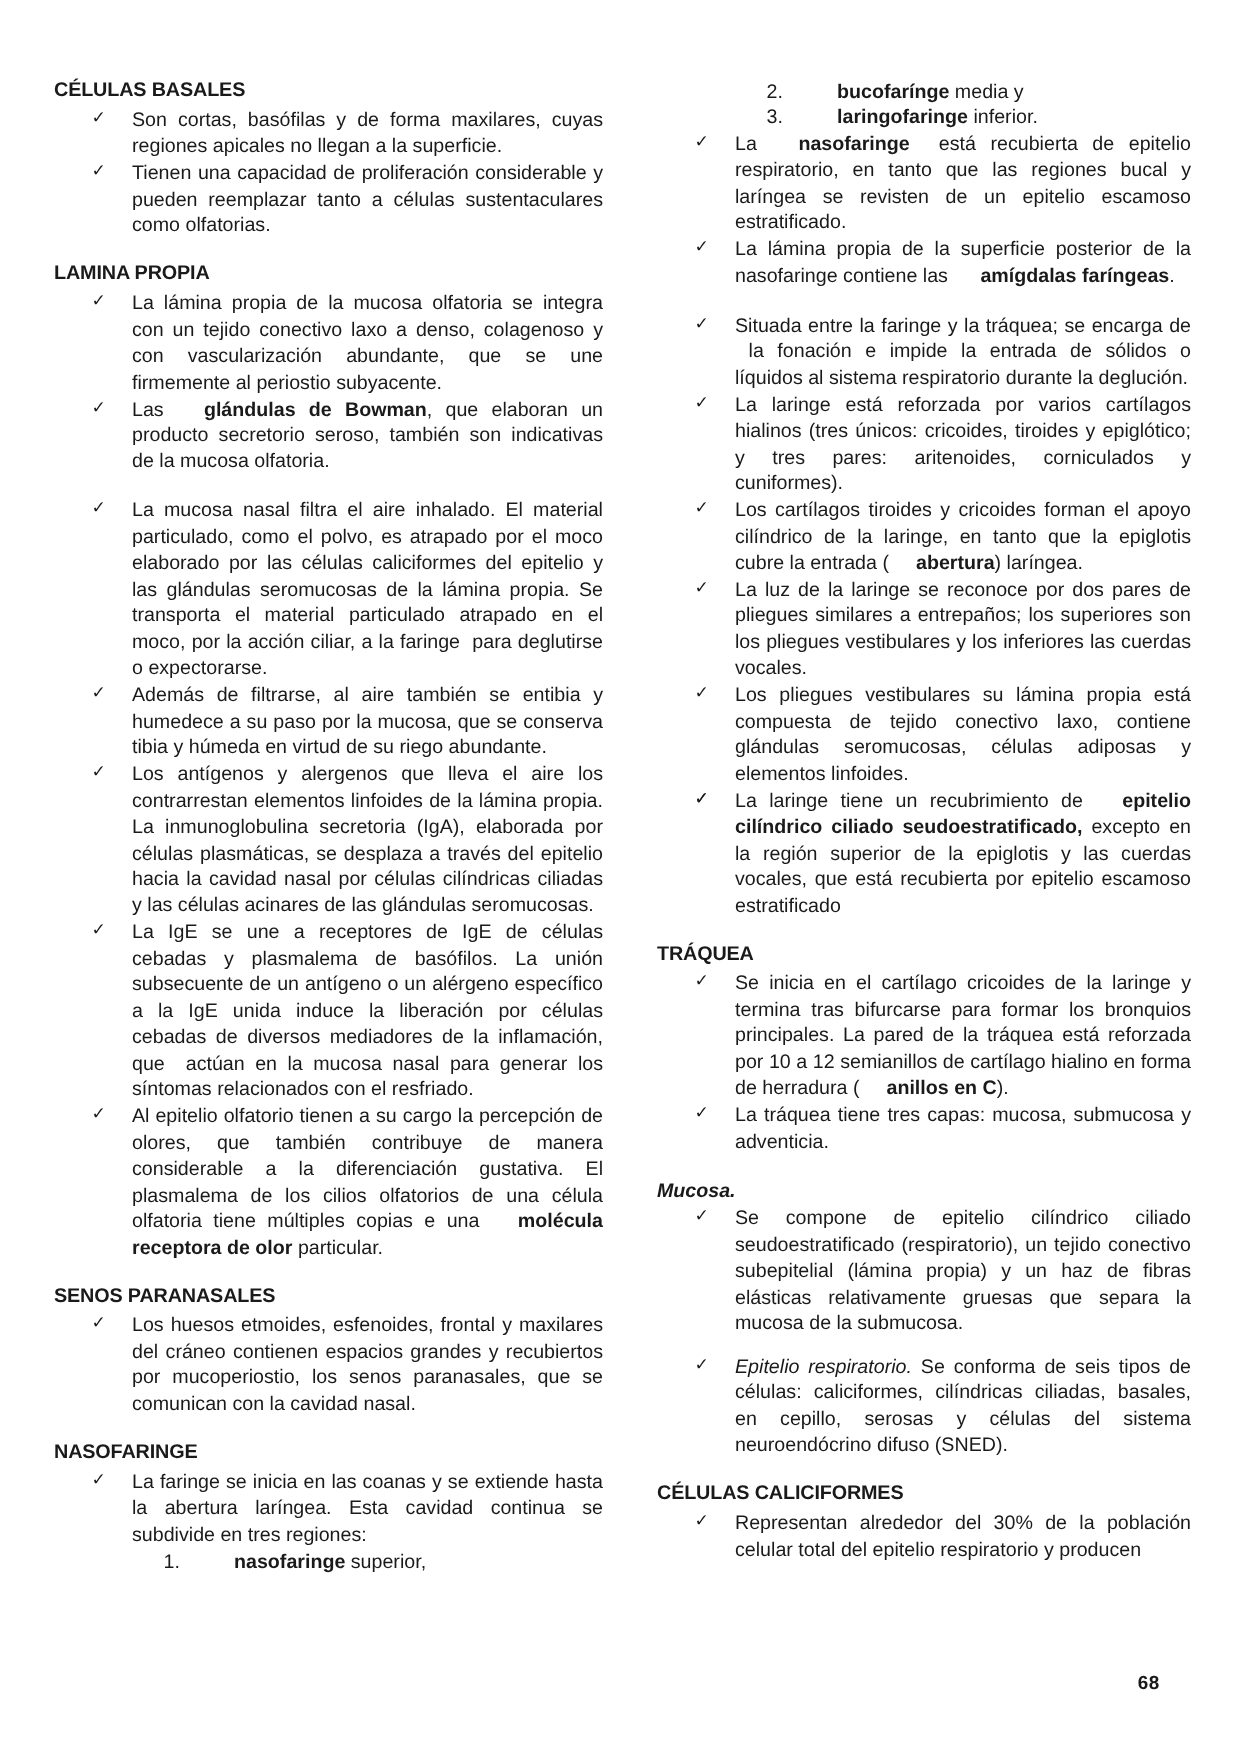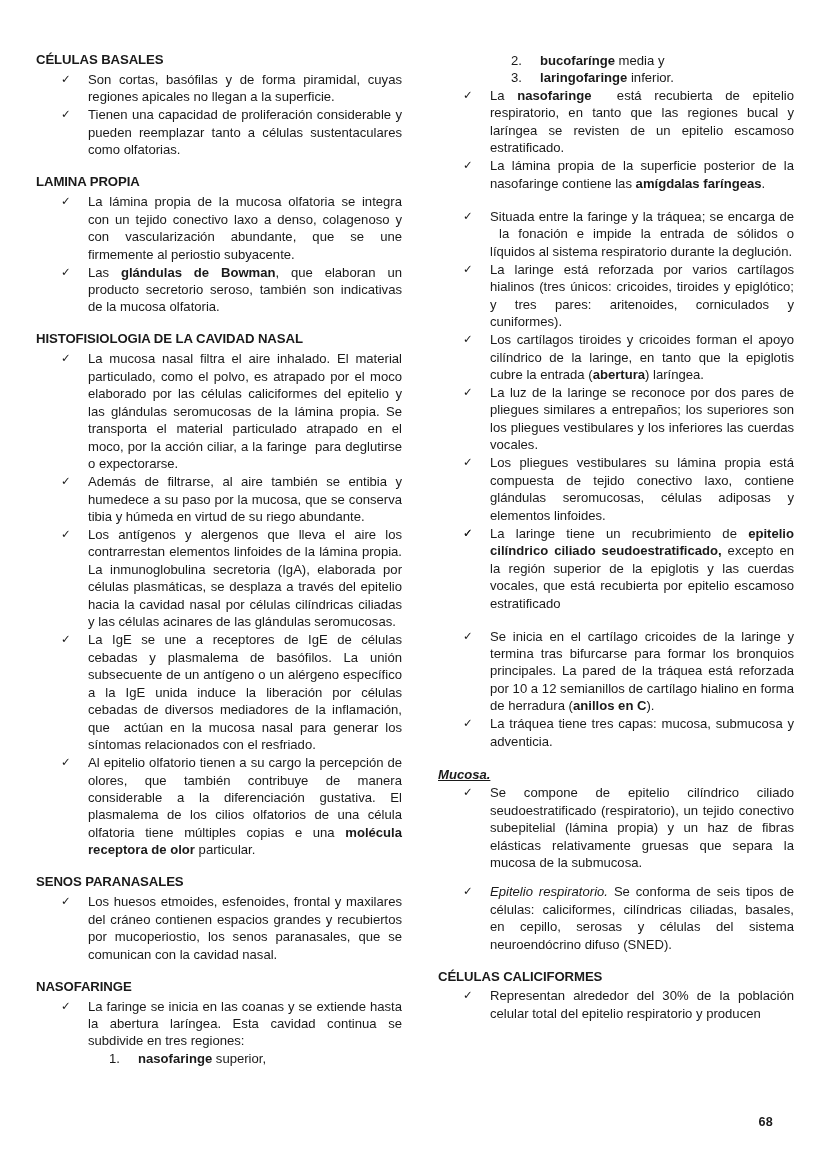--- a/index.html
+++ b/index.html
@@ -80,27 +80,26 @@
     padding-left: 102px;
     font-size: 13.1px;
     line-height: 1.335;
   }
   ol.nums > li > .num {
     position: absolute;
     left: 73px;
     top: 0;
   }
 
-  b, strong { font-weight: bold; }
+  b, strong { font-weight: bold; margin-left: 18px; }
   .ital { font-style: italic; }
   .mucosa-head {
     font-size: 13.1px;
     font-weight: bold;
     font-style: italic;
-    text-decoration: underline;
     margin: 0 0 1px 0;
     line-height: 1.335;
   }
   .pagenum {
     position: absolute;
     right: 55px;
     bottom: 42px;
     font-size: 12.6px;
     font-weight: bold;
     letter-spacing: 0.2px;
@@ -113,21 +112,21 @@
 
 <div class="page">
   <div class="columns">
 
     <div class="col">
 
       <h2 class="section">CÉLULAS BASALES</h2>
       <ul class="checks">
         <li>
           <span class="tick">✓</span>
-          <span>Son cortas, basófilas y de forma piramidal, cuyas regiones apicales no llegan a la superficie.</span>
+          <span>Son cortas, basófilas y de forma maxilares, cuyas regiones apicales no llegan a la superficie.</span>
         </li>
         <li>
           <span class="tick">✓</span>
           <span>Tienen una capacidad de proliferación considerable y pueden reemplazar tanto a células sustentaculares como olfatorias.</span>
         </li>
       </ul>
 
       <div class="spacer-lg"></div>
 
       <h2 class="section">LAMINA PROPIA</h2>
@@ -137,21 +136,20 @@
           <span>La lámina propia de la mucosa olfatoria se integra con un tejido conectivo laxo a denso, colagenoso y con vascularización abundante, que se une firmemente al periostio subyacente.</span>
         </li>
         <li>
           <span class="tick">✓</span>
           <span>Las <b>glándulas de Bowman</b>, que elaboran un producto secretorio seroso, también son indicativas de la mucosa olfatoria.</span>
         </li>
       </ul>
 
       <div class="spacer-lg"></div>
 
-      <h2 class="section">HISTOFISIOLOGIA DE LA CAVIDAD NASAL</h2>
       <ul class="checks">
         <li>
           <span class="tick">✓</span>
           <span>La mucosa nasal filtra el aire inhalado. El material particulado, como el polvo, es atrapado por el moco elaborado por las células caliciformes del epitelio y las glándulas seromucosas de la lámina propia. Se transporta el material particulado atrapado en el moco, por la acción ciliar, a la faringe &nbsp;para deglutirse o expectorarse.</span>
         </li>
         <li>
           <span class="tick">✓</span>
           <span>Además de filtrarse, al aire también se entibia y humedece a su paso por la mucosa, que se conserva tibia y húmeda en virtud de su riego abundante.</span>
         </li>
         <li>
@@ -247,20 +245,21 @@
           <span class="tick">✓</span>
         </li>
         <li>
           <span class="tick">✓</span>
           <span>La laringe tiene un recubrimiento de <b>epitelio cilíndrico ciliado seudoestratificado,</b> excepto en la región superior de la epiglotis y las cuerdas vocales, que está recubierta por epitelio escamoso estratificado</span>
         </li>
       </ul>
 
       <div class="spacer-lg"></div>
 
+      <h2 class="section">TRÁQUEA</h2>
       <ul class="checks">
         <li>
           <span class="tick">✓</span>
           <span>Se inicia en el cartílago cricoides de la laringe y termina tras bifurcarse para formar los bronquios principales. La pared de la tráquea está reforzada por 10 a 12 semianillos de cartílago hialino en forma de herradura (<b>anillos en C</b>).</span>
         </li>
         <li>
           <span class="tick">✓</span>
           <span>La tráquea tiene tres capas: mucosa, submucosa y adventicia.</span>
         </li>
       </ul>

